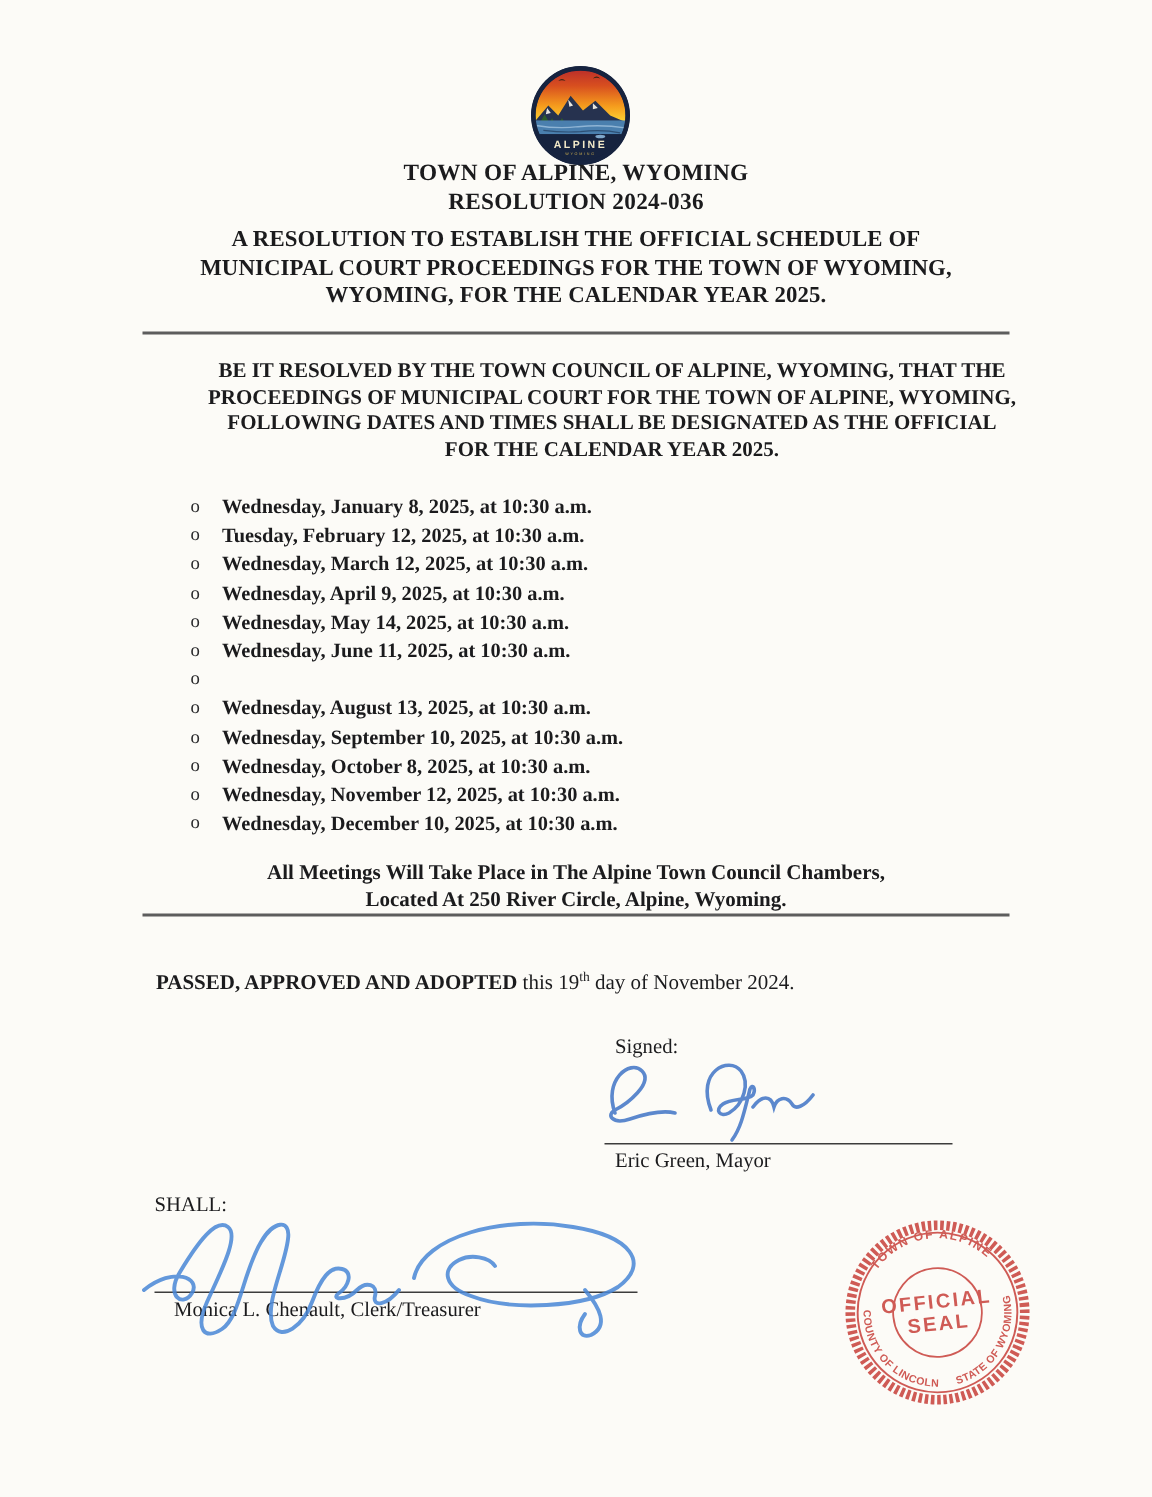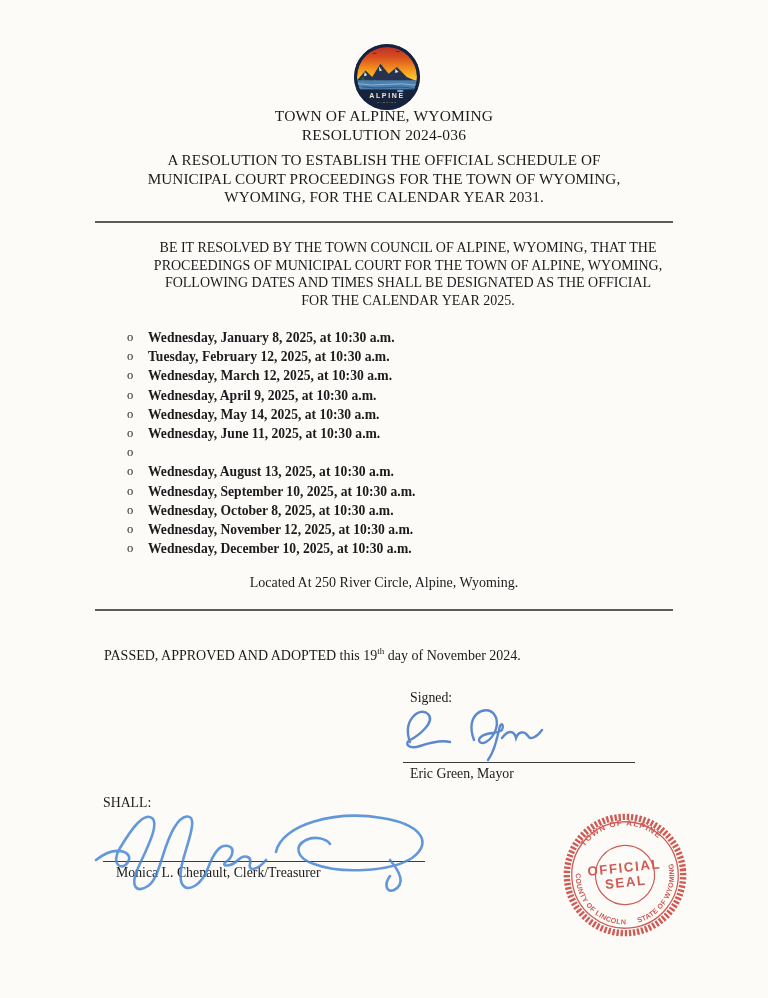--- a/index.html
+++ b/index.html
@@ -3,21 +3,21 @@
 <meta charset="utf-8">
 <style>
   html,body{margin:0;padding:0;}
   body{background:#e8e6e1;font-family:"Liberation Serif","DejaVu Serif",serif;}
   .page{
     position:relative;width:768px;height:998px;margin:0 auto;
     background:#fcfbf7;color:#1b1b1d;overflow:hidden;
   }
   .abs{position:absolute;}
   .center{text-align:center;left:0;width:768px;}
-  .b{font-weight:normal;}
+  .b{font-weight:bold;}
   .hdr{font-size:15.5px;line-height:19px;letter-spacing:0.2px;}
   .title{font-size:15.2px;line-height:18.5px;letter-spacing:0.1px;}
   .clause{font-size:14px;line-height:17.6px;}
   .rule{border-top:2px solid #5d5d5d;height:0;}
   .sched{font-size:13.6px;line-height:19.2px;font-weight:bold;}
   .sched .row{display:flex;}
   .sched .bullet{width:21px;font-weight:400;font-size:12.5px;color:#2a2a2c;}
   .venue{font-size:14px;line-height:18.3px;}
   .plain{font-weight:400;}
   .passed{font-size:14px;}
@@ -64,21 +64,21 @@
   </div>
 
   <div class="abs center hdr b" style="top:106px;">
     <div>TOWN OF ALPINE, WYOMING</div>
     <div>RESOLUTION 2024-036</div>
   </div>
 
   <div class="abs center title b" style="top:151px;">
     <div>A RESOLUTION TO ESTABLISH THE OFFICIAL SCHEDULE OF</div>
     <div>MUNICIPAL COURT PROCEEDINGS FOR THE TOWN OF WYOMING,</div>
-    <div>WYOMING, FOR THE CALENDAR YEAR 2031.</div>
+    <div>WYOMING, FOR THE CALENDAR YEAR 2025.</div>
   </div>
 
   <div class="abs rule" style="left:95px;top:221px;width:578px;"></div>
 
   <div class="abs center clause b" style="top:239px;padding-left:24px;">
     <div>BE IT RESOLVED BY THE TOWN COUNCIL OF ALPINE, WYOMING, THAT THE</div>
     <div>PROCEEDINGS OF MUNICIPAL COURT FOR THE TOWN OF ALPINE, WYOMING,</div>
     <div>FOLLOWING DATES AND TIMES SHALL BE DESIGNATED AS THE OFFICIAL</div>
     <div>FOR THE CALENDAR YEAR 2025.</div>
   </div>
@@ -127,20 +127,21 @@
         <span class="bullet">o</span>
         <span>Wednesday, November 12, 2025, at 10:30 a.m.</span>
       </div>
     <div class="row">
         <span class="bullet">o</span>
         <span>Wednesday, December 10, 2025, at 10:30 a.m.</span>
       </div>
   </div>
 
   <div class="abs center venue b" style="top:574px;">
+    <div>All Meetings Will Take Place in The Alpine Town Council Chambers,</div>
     <div>Located At 250 River Circle, Alpine, Wyoming.</div>
   </div>
 
   <div class="abs rule" style="left:95px;top:609px;width:578px;"></div>
 
   <div class="abs passed" style="left:104px;top:646px;">
     <span class="b">PASSED, APPROVED AND ADOPTED</span><span class="plain"> this 19</span><sup class="plain">th</sup><span class="plain"> day of November 2024.</span>
   </div>
 
   <div class="abs plain name" style="left:410px;top:690px;">Signed:</div>

